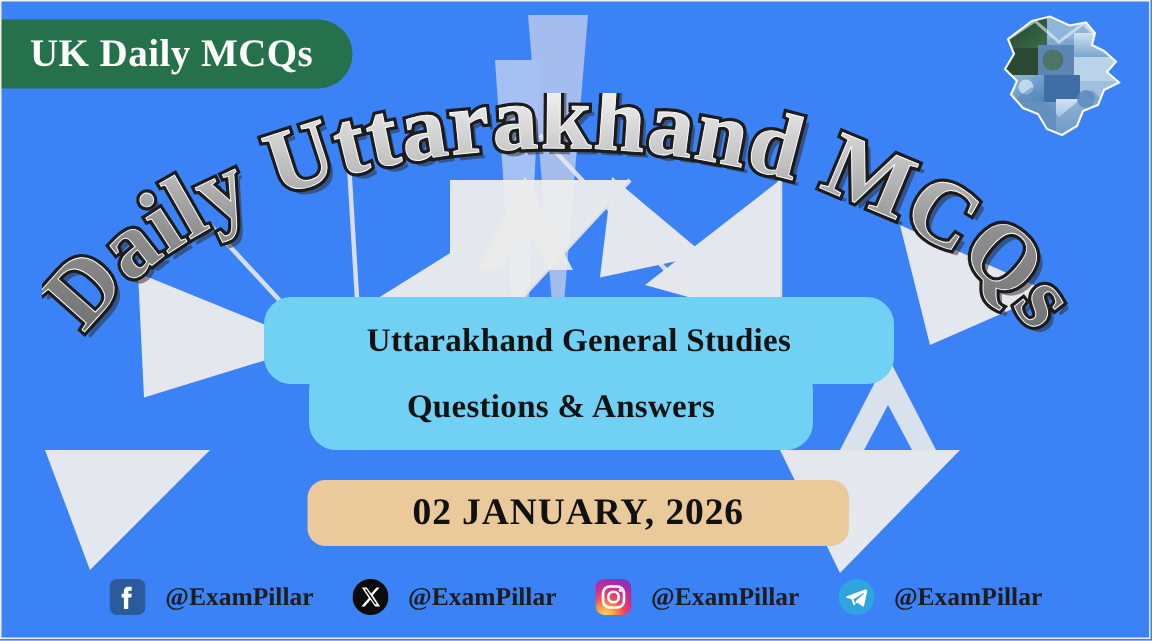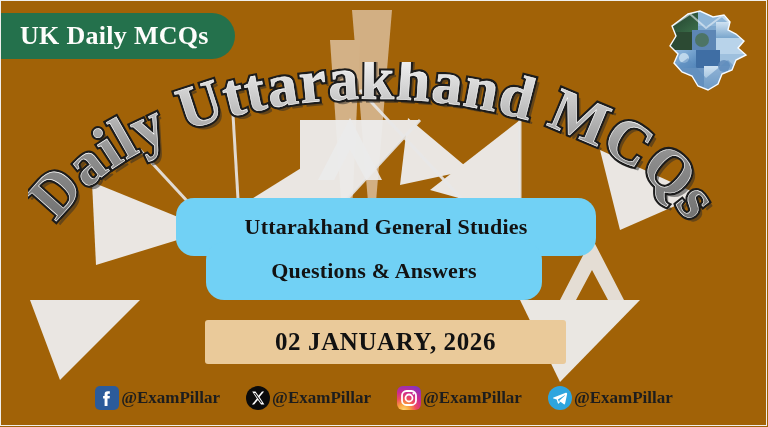--- a/index.html
+++ b/index.html
@@ -11,21 +11,21 @@
     height: 427px;
     overflow: hidden;
     font-family: "Liberation Serif", serif;
     background: #fdfcf9;
   }
 
   #poster {
     position: relative;
     width: 768px;
     height: 427px;
-    background: #a16207;
+    background: #3b82f6;
     overflow: hidden;
   }
 
   
   .watermark {
     position: absolute;
     left: 0; top: 0;
     width: 768px; height: 427px;
     pointer-events: none;
   }
@@ -113,21 +113,21 @@
   }
 
   
   .date-bar {
     position: absolute;
     left: 205px;
     top: 320px;
     width: 361px;
     height: 44px;
     background: #eaca9a;
-    border-radius: 3px;
+    border-radius: 12px;
     display: flex;
     align-items: center;
     justify-content: center;
   }
   .date-text {
     color: #111111;
     font-family: "Liberation Serif", serif;
     font-weight: bold;
     font-size: 25px;
     letter-spacing: 0.6px;
@@ -142,21 +142,21 @@
     width: 768px;
     height: 44px;
     display: flex;
     align-items: center;
     justify-content: center;
     gap: 26px;
   }
   .social-item {
     display: flex;
     align-items: center;
-    gap: 2px;
+    gap: 13px;
   }
   .social-icon {
     width: 24px;
     height: 24px;
     flex: 0 0 24px;
     display: block;
   }
   .social-handle {
     color: #1d1d1d;
     font-family: "Liberation Serif", serif;

